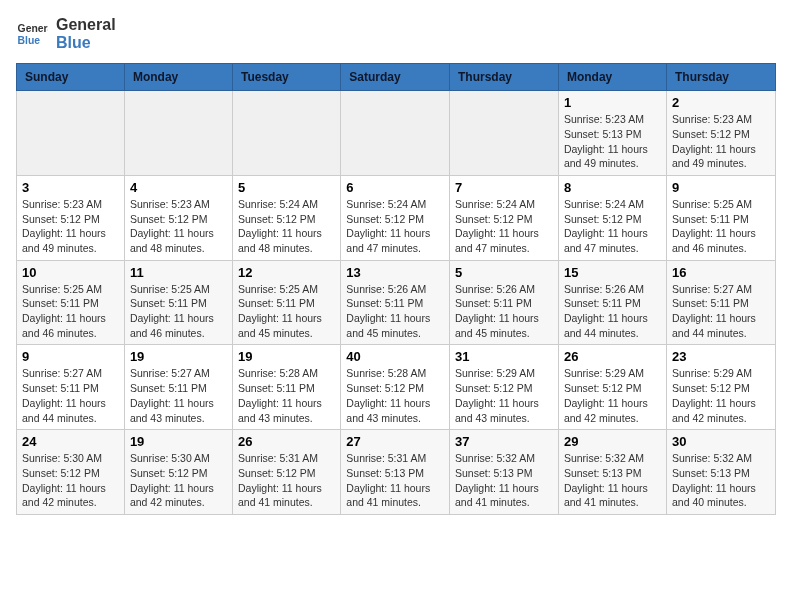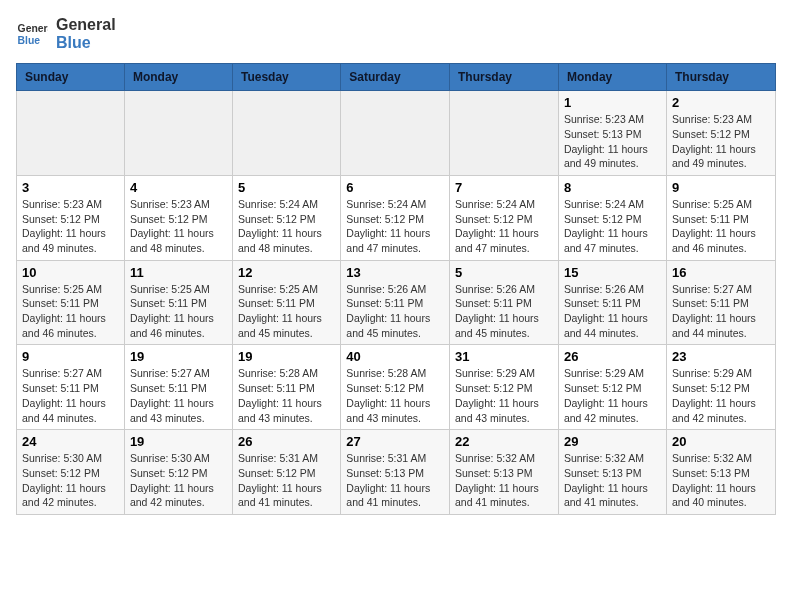--- a/index.html
+++ b/index.html
@@ -175,21 +175,21 @@
       </tr>
       <tr>
         <td><span class="day-number">24</span>
         <span class="day-info">Sunrise: 5:30 AM<br>Sunset: 5:12 PM<br>Daylight: 11 hours and 42 minutes.</span></td>
         <td><span class="day-number">19</span>
         <span class="day-info">Sunrise: 5:30 AM<br>Sunset: 5:12 PM<br>Daylight: 11 hours and 42 minutes.</span></td>
         <td><span class="day-number">26</span>
         <span class="day-info">Sunrise: 5:31 AM<br>Sunset: 5:12 PM<br>Daylight: 11 hours and 41 minutes.</span></td>
         <td><span class="day-number">27</span>
         <span class="day-info">Sunrise: 5:31 AM<br>Sunset: 5:13 PM<br>Daylight: 11 hours and 41 minutes.</span></td>
-        <td><span class="day-number">22</span>
+        <td><span class="day-number">37</span>
         <span class="day-info">Sunrise: 5:32 AM<br>Sunset: 5:13 PM<br>Daylight: 11 hours and 41 minutes.</span></td>
         <td><span class="day-number">29</span>
         <span class="day-info">Sunrise: 5:32 AM<br>Sunset: 5:13 PM<br>Daylight: 11 hours and 41 minutes.</span></td>
-        <td><span class="day-number">20</span>
+        <td><span class="day-number">30</span>
         <span class="day-info">Sunrise: 5:32 AM<br>Sunset: 5:13 PM<br>Daylight: 11 hours and 40 minutes.</span></td>
       </tr>
     </tbody>
 </table>
 
 </body></html>

